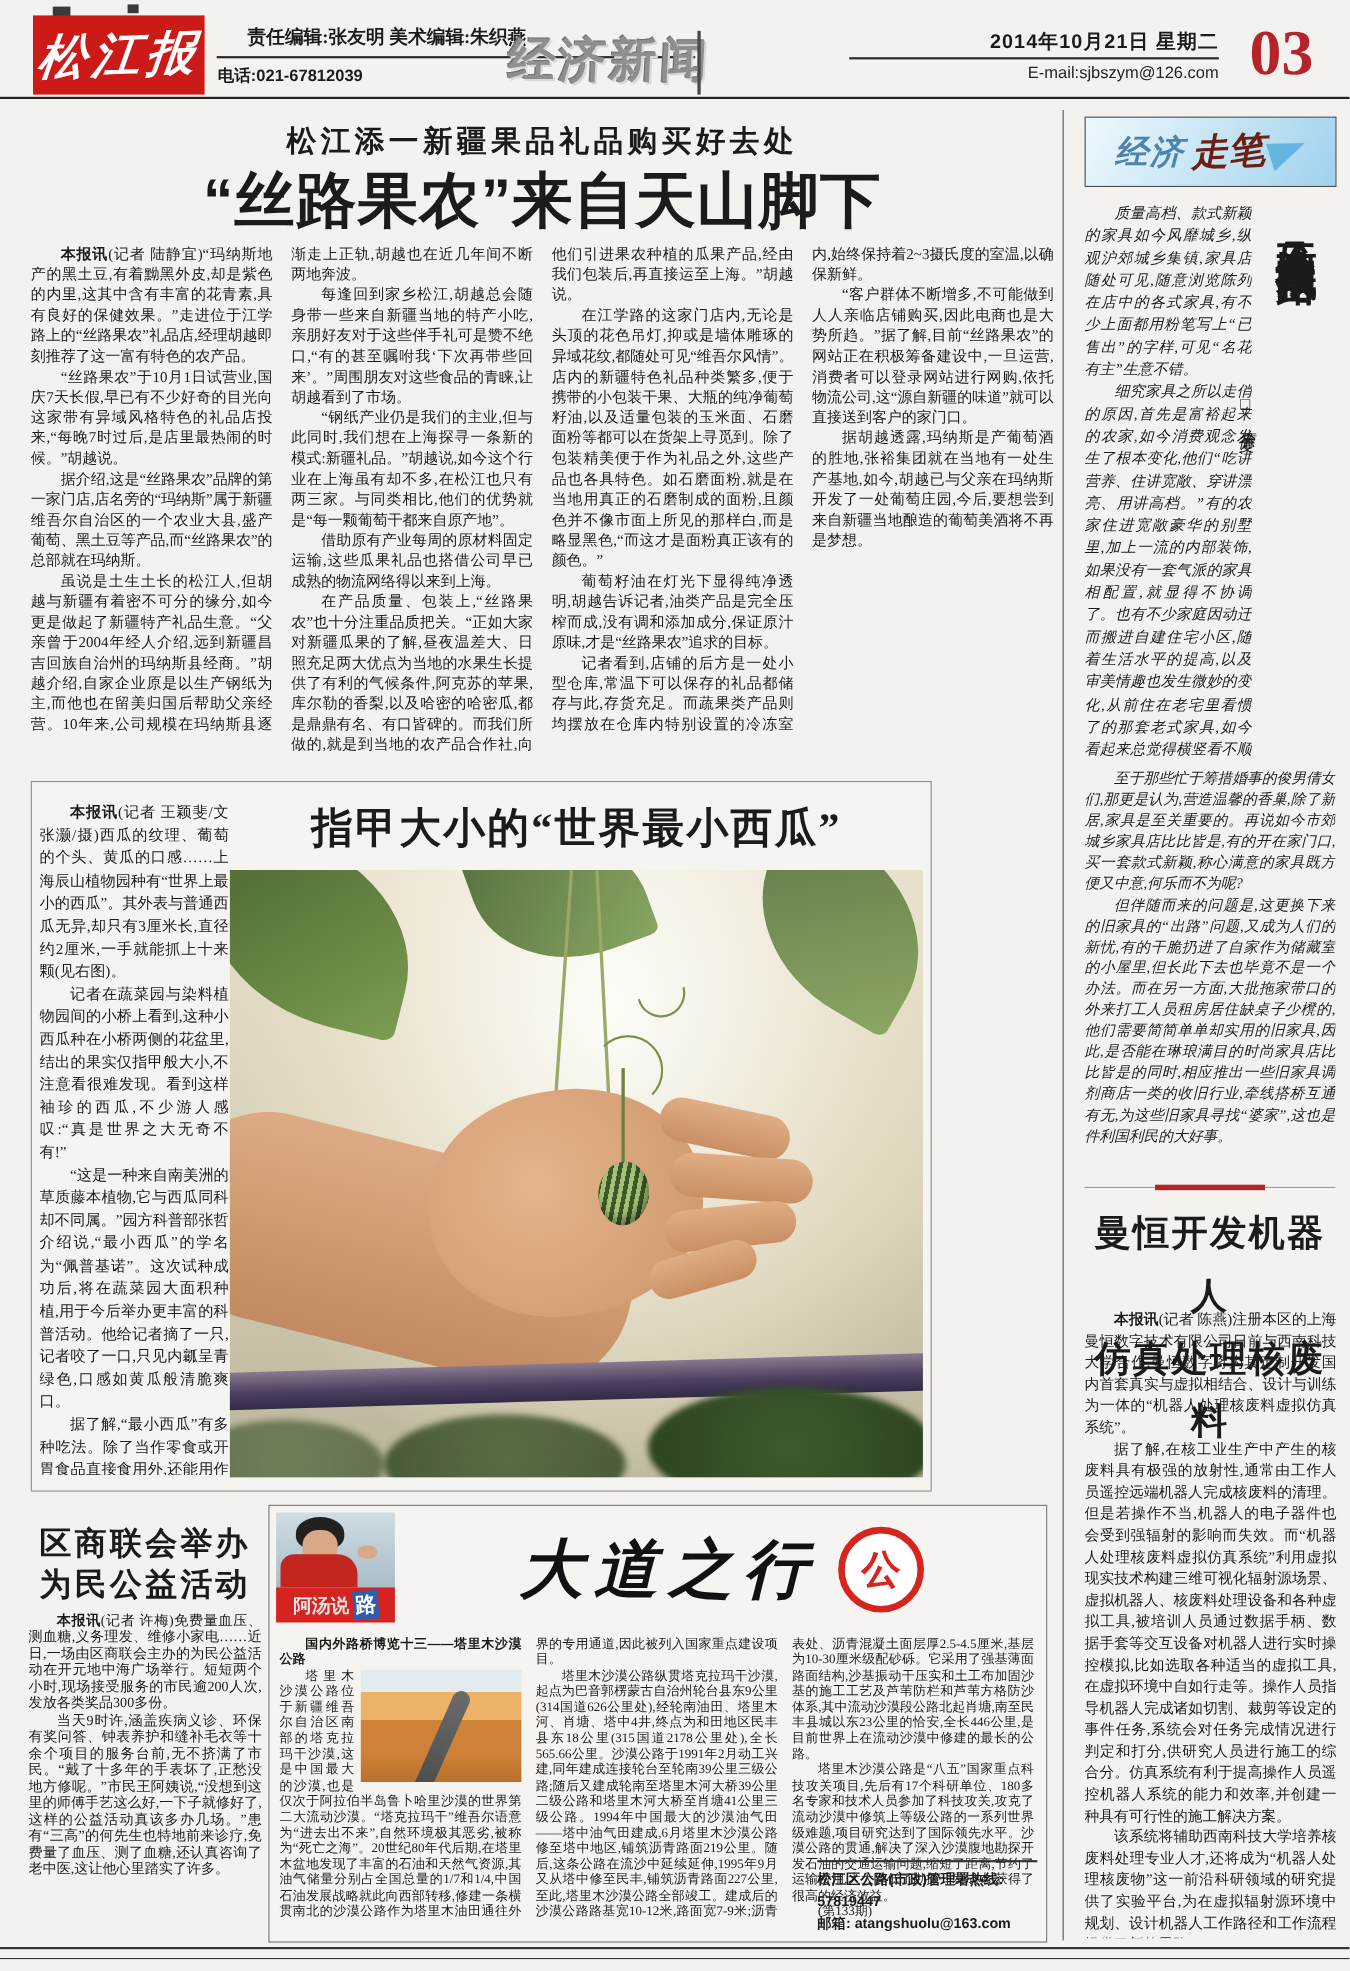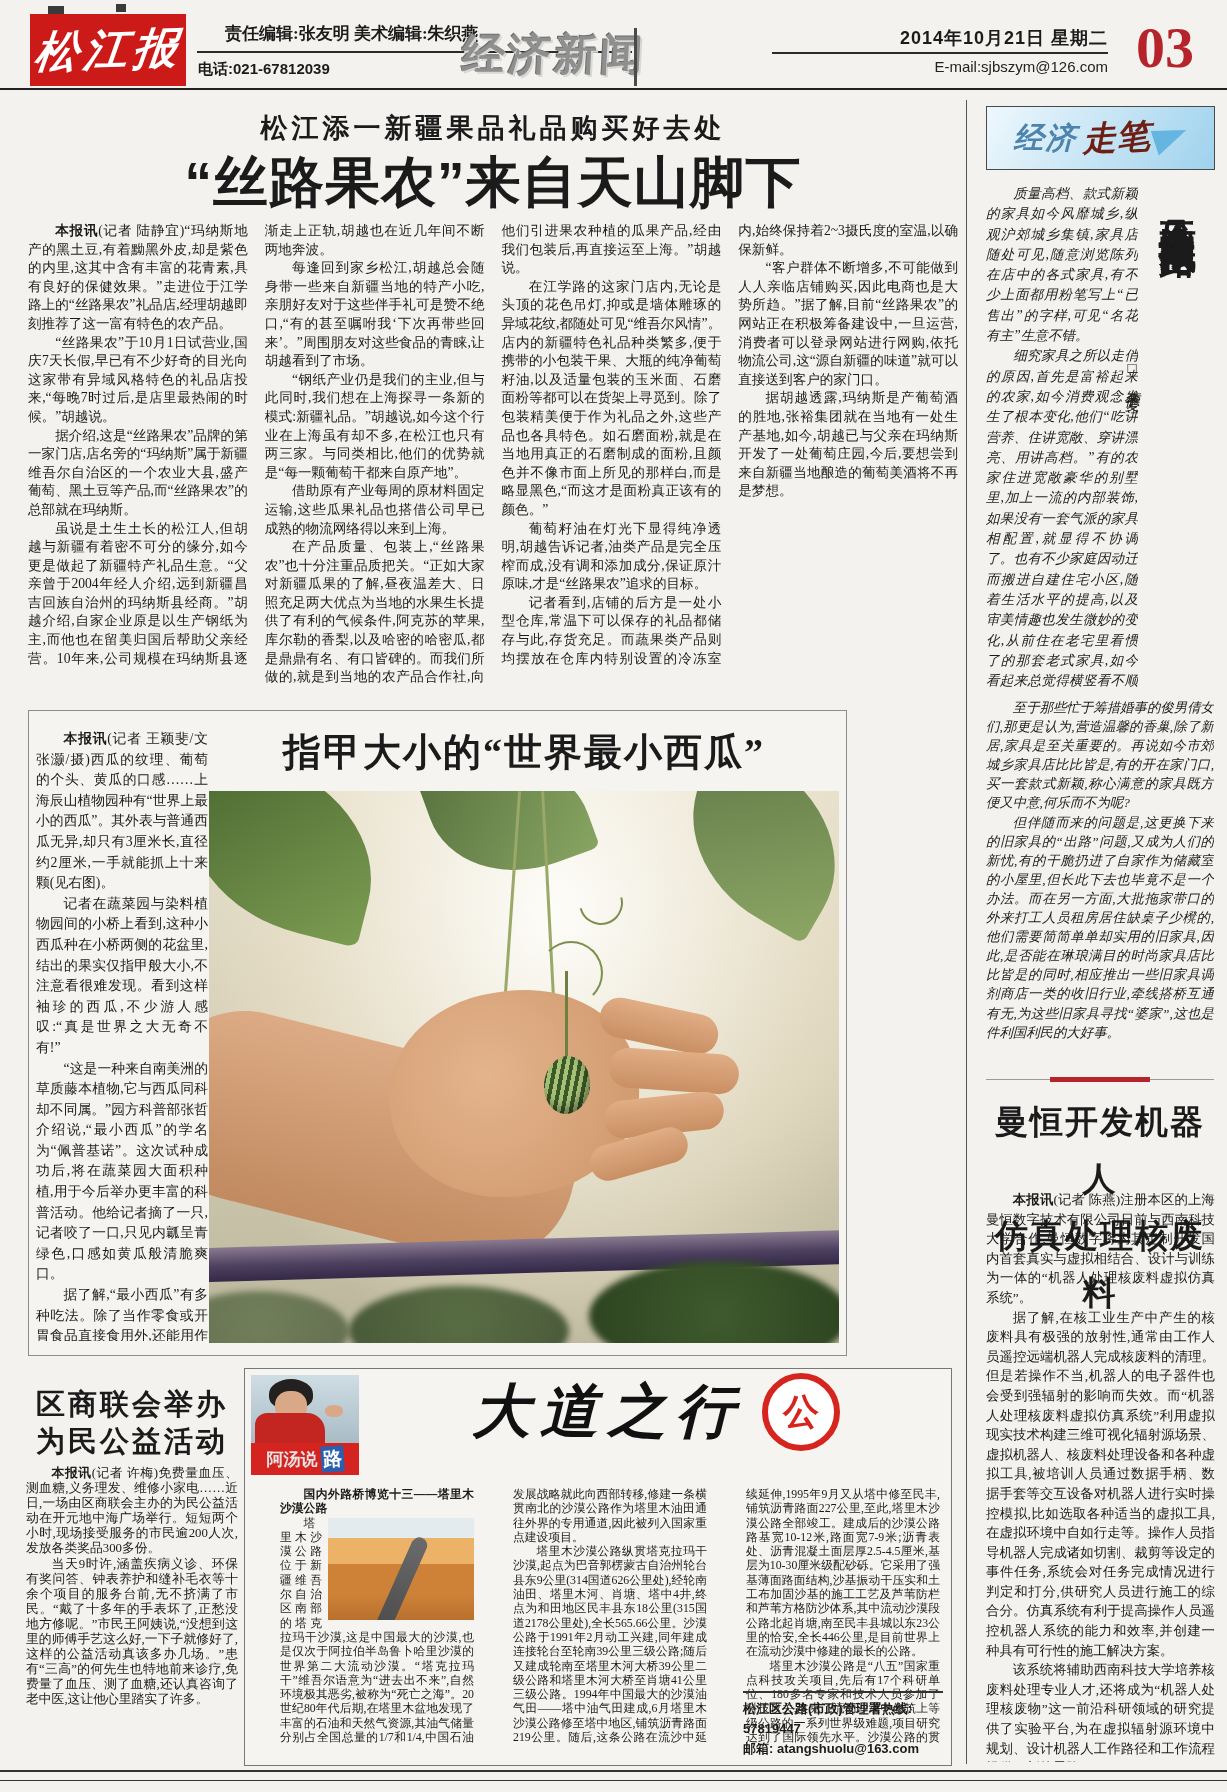--- a/index.html
+++ b/index.html
@@ -56,27 +56,27 @@
   
   .road-box{left:244px;top:1368px;width:706px;height:396px;border:1px solid #777;background:#f5f4f0;}
   .portrait{position:absolute;left:6px;top:6px;width:108px;height:68px;background:linear-gradient(#cfdde4,#a9bcc6);overflow:hidden;}
   .p-hair{position:absolute;left:18px;top:4px;width:44px;height:30px;background:#23211f;border-radius:50% 50% 40% 40%;}
   .p-face{position:absolute;left:24px;top:16px;width:32px;height:30px;background:#d9a887;border-radius:45%;}
   .p-jacket{position:absolute;left:4px;top:38px;width:70px;height:34px;background:#c32621;border-radius:12px 18px 0 0;}
   .p-hand{position:absolute;left:74px;top:30px;width:18px;height:12px;background:#d9a887;border-radius:45%;}
   .atang-label{position:absolute;left:6px;top:74px;width:108px;height:32px;background:#d5231f;display:flex;align-items:center;justify-content:center;gap:3px;}
   .atang-label .t1{color:#e5e5e5;font-size:17px;font-weight:900;font-family:"Liberation Sans",sans-serif;}
   .atang-label .t2{color:#fff;background:#2b5fae;font-size:19px;font-weight:900;padding:0 2px;transform:rotate(-4deg);font-family:"Liberation Sans",sans-serif;}
-  .callig{position:absolute;left:126px;top:4px;width:570px;height:108px;display:flex;justify-content:center;gap:18px;}
+  .callig{position:absolute;left:126px;top:4px;width:570px;height:108px;display:flex;align-items:center;justify-content:center;gap:18px;}
   .callig .c-txt{font-size:58px;font-weight:900;font-style:italic;letter-spacing:10px;font-family:"Liberation Serif",serif;color:#111;}
   .emblem{width:66px;height:66px;border:6px solid #d6251f;border-radius:50%;display:flex;align-items:center;justify-content:center;background:#fff;}
   .emblem span{color:#d6251f;font-size:36px;font-weight:900;font-family:"Liberation Sans",sans-serif;}
   .road-body{position:absolute;left:9px;top:118px;width:686px;height:268px;column-count:3;column-gap:13px;column-fill:auto;overflow:hidden;}
   .road-subhead{font-size:12.4px;font-weight:900;margin:0 0 3px 0;font-family:"Liberation Sans",sans-serif;}
-  .road-body p{font-size:11.8px;line-height:14.3px;margin-left:26px;}
+  .road-body p{font-size:11.8px;line-height:14.3px;}
   .desert-photo{float:right;width:146px;height:102px;margin:2px 0 4px 6px;position:relative;overflow:hidden;
       background:linear-gradient(#e3ebee 0 20%,#ecb267 20% 45%,#cd8238 45% 75%,#b8702d);}
   .desert-road{position:absolute;left:58px;top:14px;width:16px;height:140px;background:linear-gradient(#6b6b6b,#3f3f3f);transform:rotate(24deg);border-radius:8px;}
   .issue-no{text-align:right;font-size:12px;margin-top:4px;text-indent:0;}
   .hotline{position:absolute;right:8px;bottom:6px;width:200px;border-top:2px solid #333;padding-top:6px;
       font-size:13px;font-weight:900;line-height:20px;font-family:"Liberation Sans",sans-serif;}
   
   .essay-hdr{left:986px;top:106px;width:227px;height:62px;border:1px solid #4a4a4a;
       background:linear-gradient(120deg,#eef8fd,#bfe1f3 60%,#9fd2ee);display:flex;align-items:center;justify-content:center;gap:4px;overflow:hidden;}
   .essay-hdr .e1{font-size:30px;font-weight:900;color:#4d84ad;font-style:italic;letter-spacing:2px;}

